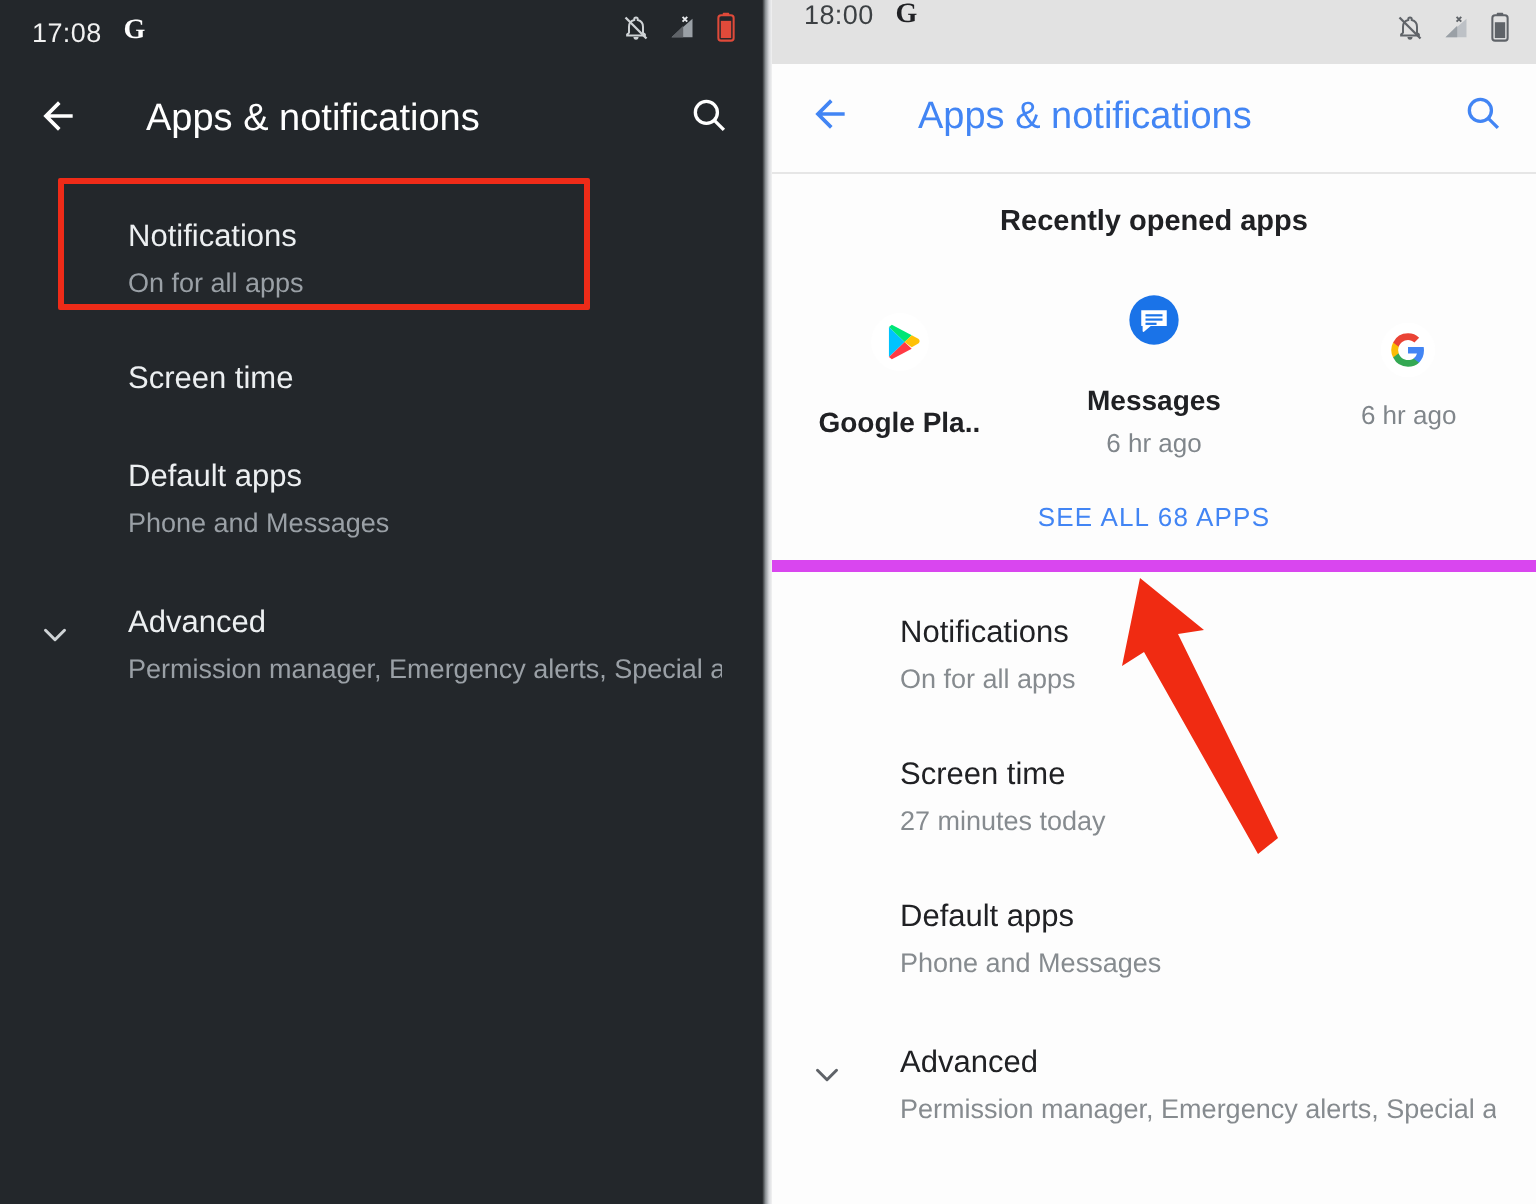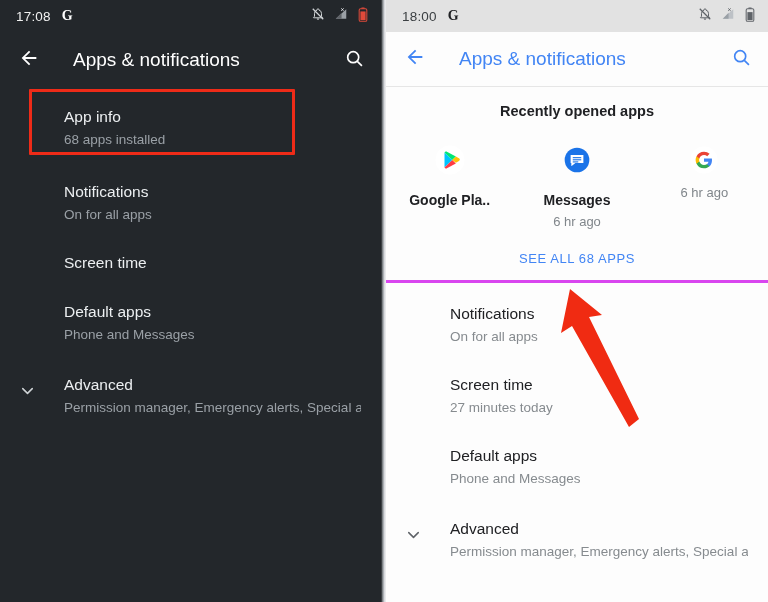--- a/index.html
+++ b/index.html
@@ -118,21 +118,20 @@
   .phone-light {
     width: 382px;
     height: 602px;
     background: #fdfdfd;
     position: relative;
     overflow: hidden;
   }
   .statusbar-light {
     height: 32px;
     display: flex;
-    align-items: center;
     padding: 0 12px 0 16px;
     box-sizing: border-box;
     background: #e2e2e2;
   }
   .sb-time-light {
     color: #3c4043;
     font-size: 13.5px;
     letter-spacing: .2px;
   }
   .sb-g-light {
@@ -154,32 +153,33 @@
   .appbar-title-light {
     color: #4285f4;
     font-size: 19px;
     margin-left: 33px;
     white-space: nowrap;
   }
 
   .recent-section {
     background: #fdfdfd;
     padding-top: 16px;
-    border-bottom: 3px solid #d946ef;
+    border-bottom: 6px solid #d946ef;
     padding-bottom: 14px;
   }
   .recent-head {
     text-align: center;
     color: #202124;
     font-size: 14.5px;
     font-weight: bold;
   }
   .apps-row {
     display: flex;
     margin-top: 22px;
+    align-items: center;
   }
   .app-cell {
     flex: 1;
     text-align: center;
   }
   .app-icon-wrap {
     height: 38px;
     display: flex;
     align-items: center;
     justify-content: center;
@@ -286,24 +286,20 @@
       <span>
         <svg width="21" height="21" viewBox="0 0 24 24">
           <circle cx="10.5" cy="10.5" r="6.3" fill="none" stroke="#ffffff" stroke-width="1.9"></circle>
           <line x1="15.2" y1="15.2" x2="20.5" y2="20.5" stroke="#ffffff" stroke-width="1.9"></line>
         </svg>
       </span>
     </div>
 
     <div class="list-dark">
 
-      <div class="row-dark" style="padding-top:15px;padding-bottom:16px;">
-        <div class="row-title-dark">App info</div>
-        <div class="row-sub-dark">68 apps installed</div>
-      </div>
 
       <div class="row-dark" style="padding-top:17px;">
         <div class="row-title-dark">Notifications</div>
         <div class="row-sub-dark">On for all apps</div>
       </div>
 
       <div class="row-dark" style="padding-top:17px;">
         <div class="row-title-dark">Screen time</div>
       </div>
 

